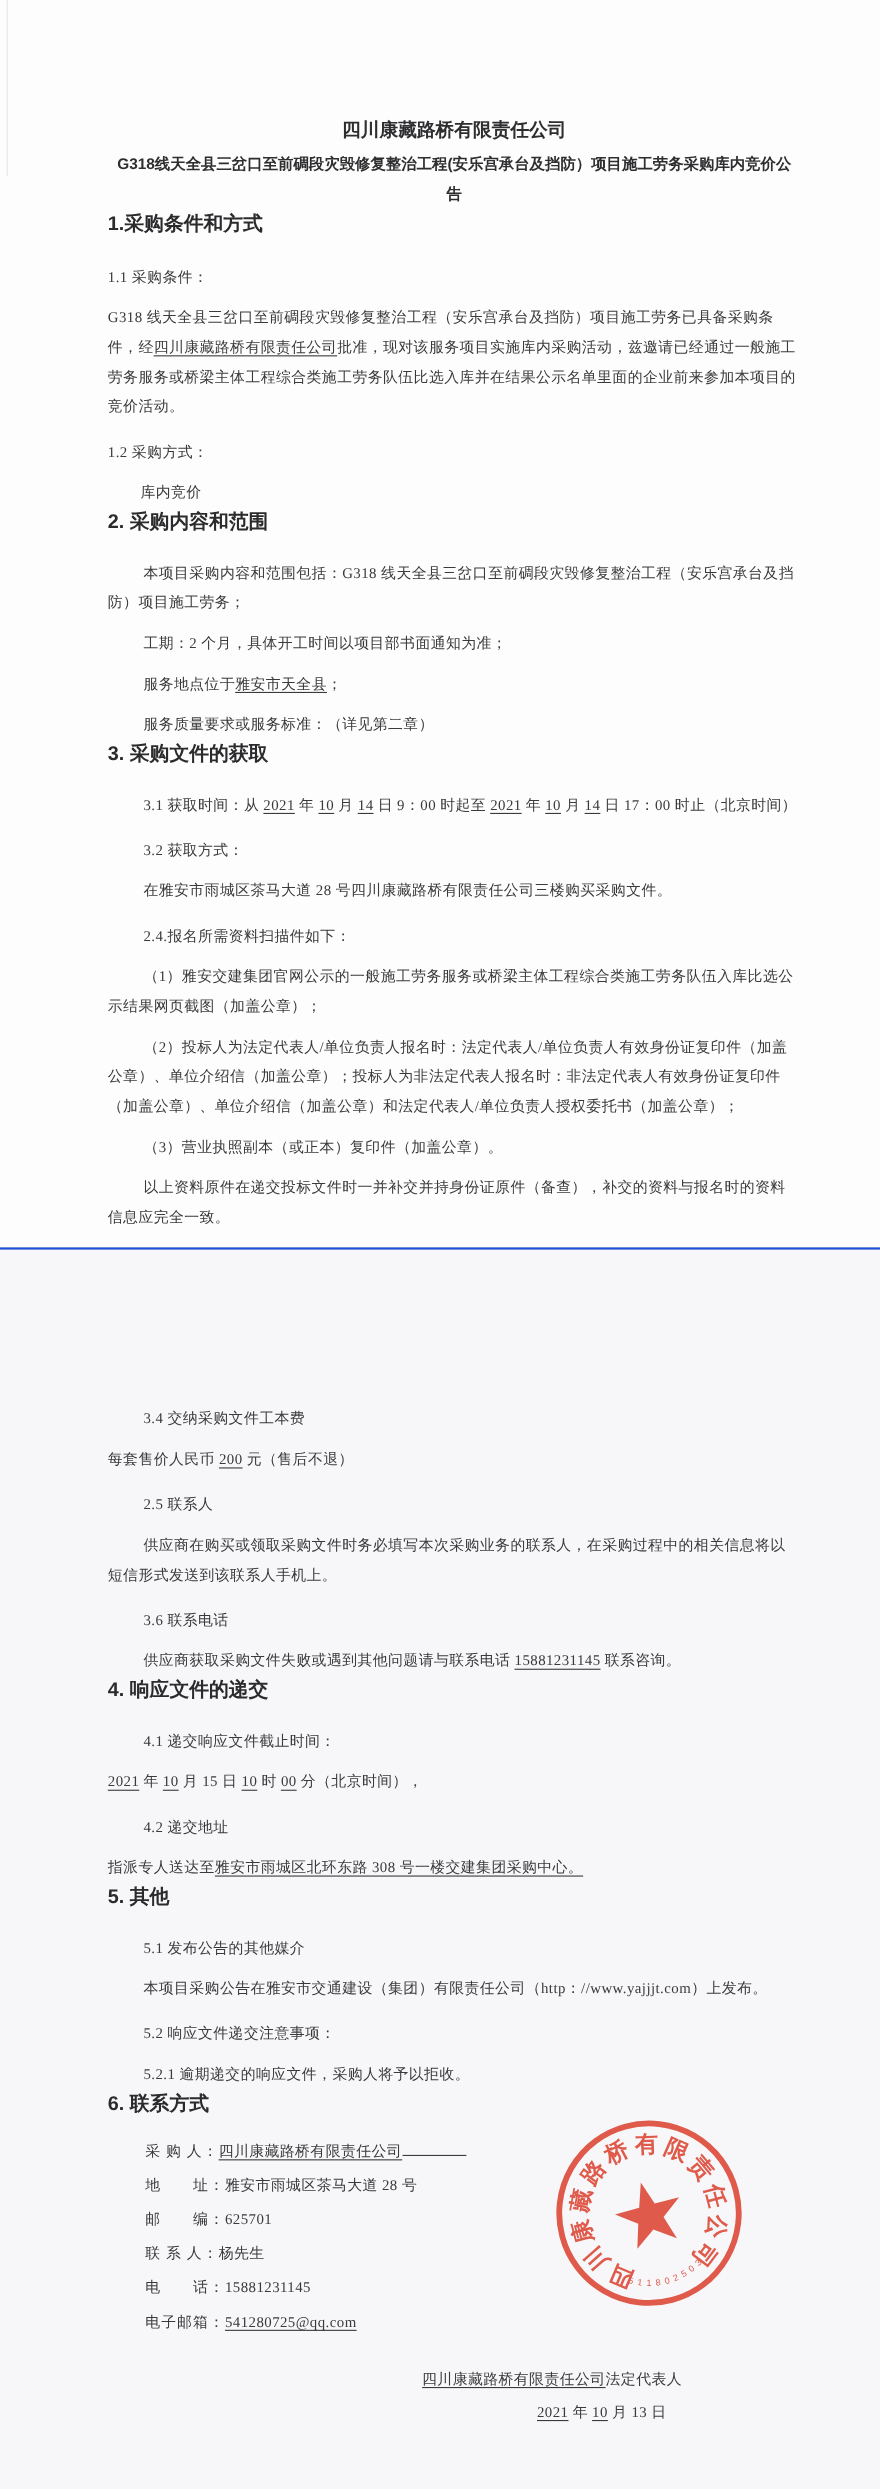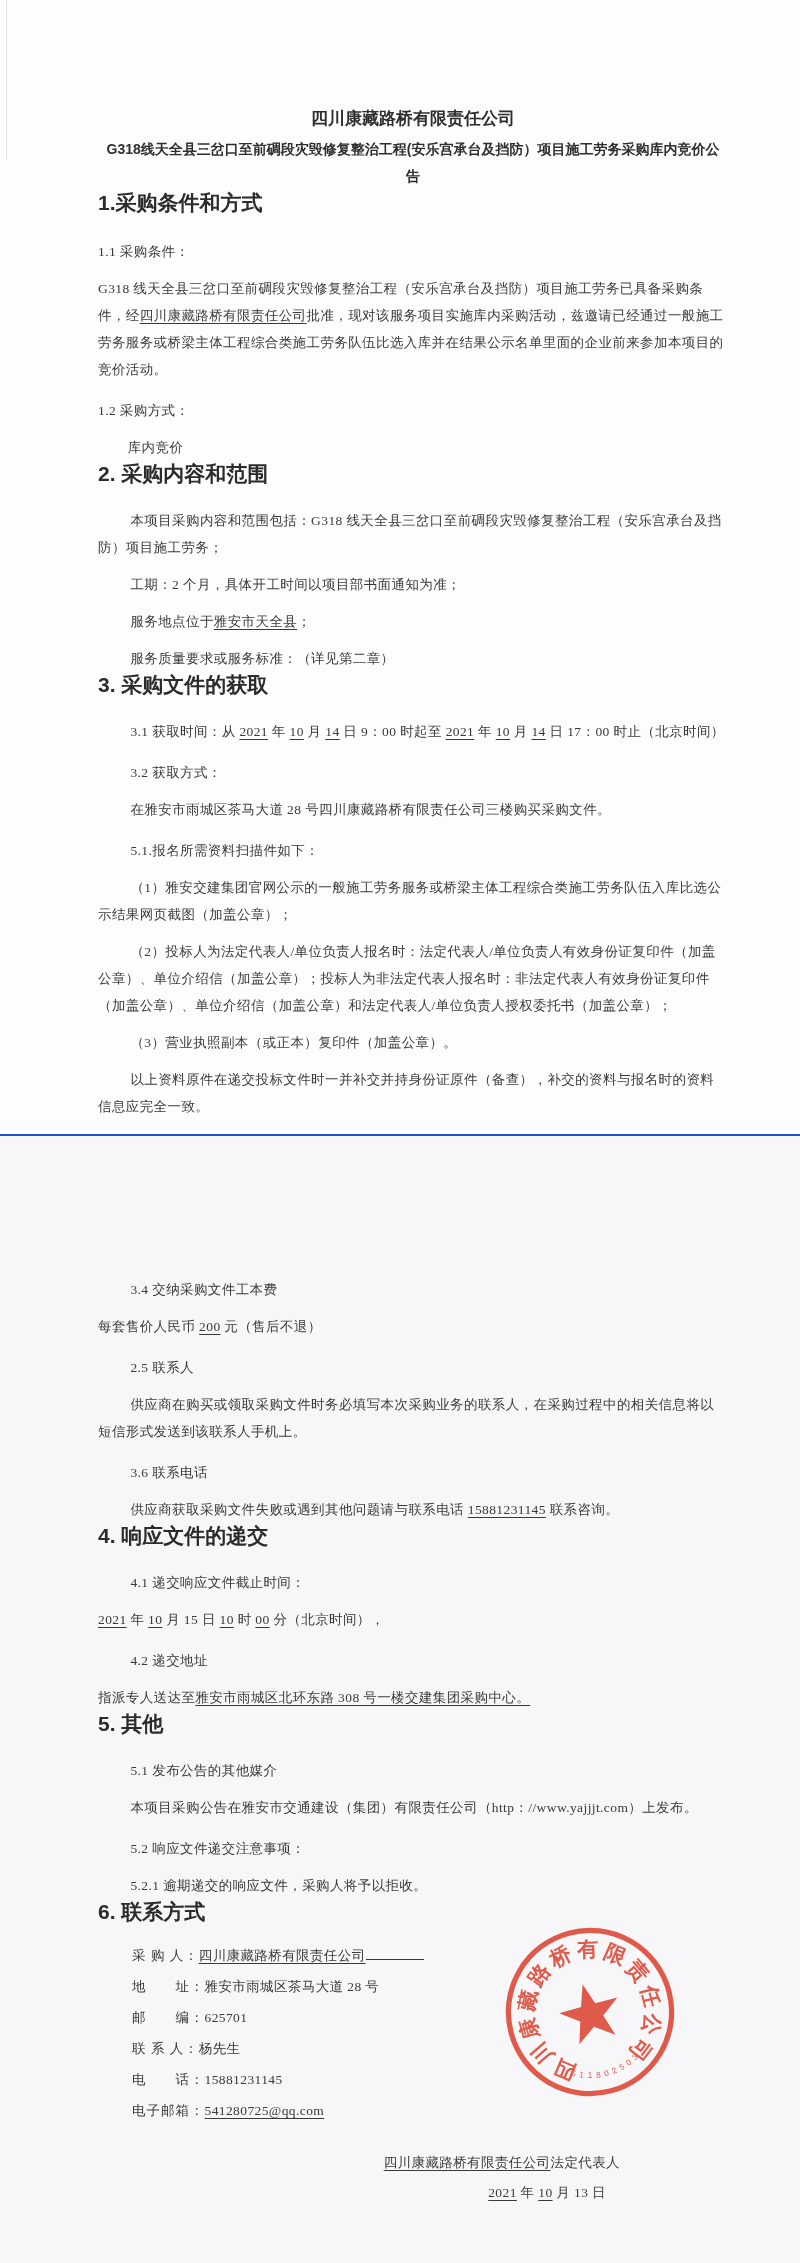--- a/index.html
+++ b/index.html
@@ -16,21 +16,21 @@
     text-align:center;font-family:"Liberation Sans","DejaVu Sans",sans-serif;
     font-weight:700;font-size:17px;color:#2e2e30;line-height:26px;
   }
   .doc-title{
     text-align:center;font-family:"Liberation Sans","DejaVu Sans",sans-serif;
     font-weight:700;font-size:14px;color:#2e2e30;line-height:27px;margin:4px auto 0;
     max-width:620px;
   }
   h2.sec{
     font-family:"Liberation Sans","DejaVu Sans",sans-serif;font-weight:700;
-    font-size:21px;color:#2b2b2d;margin:0;line-height:26px;
+    font-size:18px;color:#2b2b2d;margin:0;line-height:26px;
   }
   .mt-sec{margin-top:56px;}
   .mt-sec2{margin-top:26px;}
   p{margin:0;font-size:13.5px;line-height:27px;letter-spacing:.4px;}
   .lbl{margin-top:14px;}
   .body-p{margin-top:10px;}
   .ind{text-indent:2.4em;}
   .ind-s{padding-left:2.4em;}
   .u, .u span{text-decoration:underline;text-underline-offset:3px;text-decoration-thickness:1px;}
   .contact{margin-top:20px;}
@@ -73,21 +73,21 @@
     <h2 class="sec mt-sec2">2. 采购内容和范围</h2>
     <p class="body-p ind" style="margin-top:20px;">本项目采购内容和范围包括：G318 线天全县三岔口至前碉段灾毁修复整治工程（安乐宫承台及挡防）项目施工劳务；</p>
     <p class="body-p ind">工期：2 个月，具体开工时间以项目部书面通知为准；</p>
     <p class="body-p ind"><span>服务地点位于</span><span class="u">雅安市天全县</span><span>；</span></p>
     <p class="body-p ind">服务质量要求或服务标准：（详见第二章）</p>
 
     <h2 class="sec mt-sec2">3. 采购文件的获取</h2>
     <p class="body-p ind" style="margin-top:20px;"><span>3.1 获取时间：从 </span><span class="u">2021</span><span> 年 </span><span class="u">10</span><span> 月 </span><span class="u">14</span><span> 日 9：00 时起至 </span><span class="u">2021</span><span> 年 </span><span class="u">10</span><span> 月 </span><span class="u">14</span><span> 日 17：00 时止（北京时间）</span></p>
     <p class="lbl ind">3.2 获取方式：</p>
     <p class="body-p ind">在雅安市雨城区茶马大道 28 号四川康藏路桥有限责任公司三楼购买采购文件。</p>
-    <p class="lbl ind">5.1.报名所需资料扫描件如下：</p>
+    <p class="lbl ind">2.4.报名所需资料扫描件如下：</p>
     <p class="body-p ind">（1）雅安交建集团官网公示的一般施工劳务服务或桥梁主体工程综合类施工劳务队伍入库比选公示结果网页截图（加盖公章）；</p>
     <p class="body-p ind">（2）投标人为法定代表人/单位负责人报名时：法定代表人/单位负责人有效身份证复印件（加盖公章）、单位介绍信（加盖公章）；投标人为非法定代表人报名时：非法定代表人有效身份证复印件（加盖公章）、单位介绍信（加盖公章）和法定代表人/单位负责人授权委托书（加盖公章）；</p>
     <p class="body-p ind">（3）营业执照副本（或正本）复印件（加盖公章）。</p>
     <p class="body-p ind">以上资料原件在递交投标文件时一并补交并持身份证原件（备查），补交的资料与报名时的资料信息应完全一致。</p>
   </div>
 
   <div class="page page2">
     <p class="lbl ind" style="margin-top:0;">3.4 交纳采购文件工本费</p>
     <p class="body-p"><span>每套售价人民币 </span><span class="u">200</span><span> 元（售后不退）</span></p>
     <p class="lbl ind">2.5 联系人</p>

